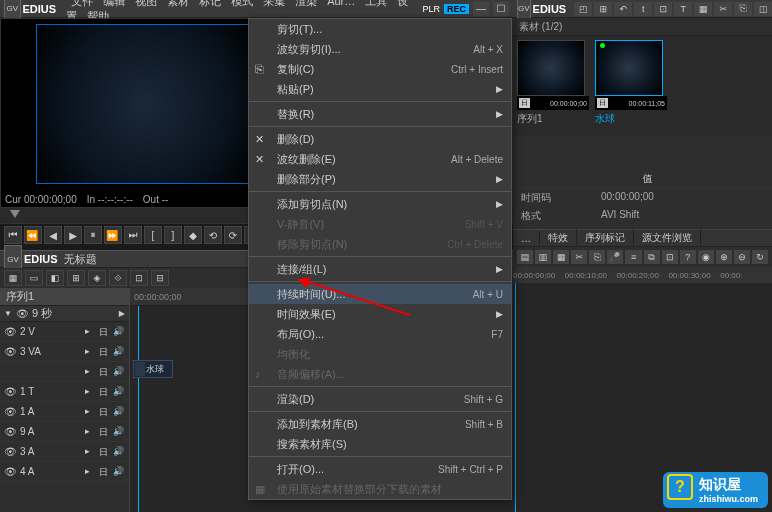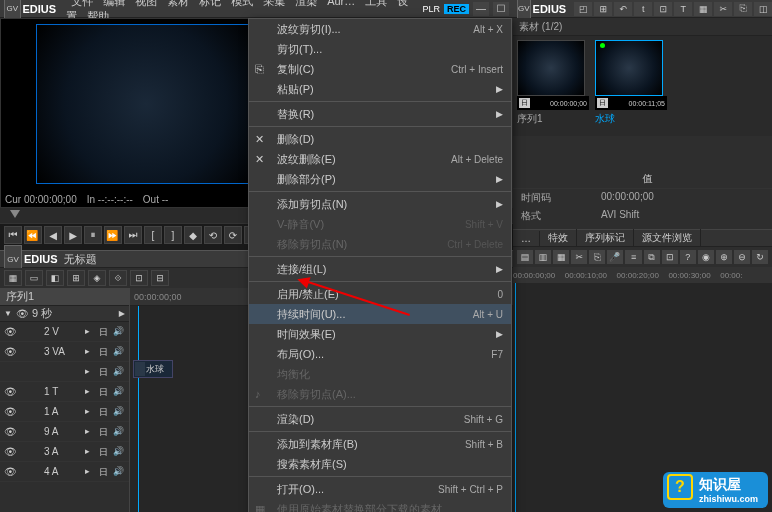--- a/index.html
+++ b/index.html
@@ -40,21 +40,21 @@
 .tl-btn { width: 18px; height: 16px; background: #333; border: 1px solid #444; cursor: pointer; display: flex; align-items: center; justify-content: center; font-size: 9px; }
 
 
 .timeline { flex: 1; display: flex; background: #2a2a2a; overflow: hidden; }
 .track-headers { width: 130px; background: #2e2e2e; border-right: 1px solid #444; }
 .seq-tab { height: 18px; background: #444; display: flex; align-items: center; padding: 0 6px; border-bottom: 1px solid #222; }
 .scale-row { height: 16px; background: #333; border-bottom: 1px solid #222; display: flex; align-items: center; padding: 0 4px; gap: 4px; }
 .scale-arrow { font-size: 8px; }
 .track-row { height: 20px; border-bottom: 1px solid #333; display: flex; align-items: center; padding: 0 4px; gap: 4px; }
 .track-eye { width: 12px; font-size: 10px; }
-.track-name { width: 30px; font-size: 10px; margin-left: 24px; }
+.track-name { width: 30px; font-size: 10px; }
 .track-icons { margin-left: auto; display: flex; gap: 2px; }
 .track-icon { width: 12px; height: 12px; font-size: 9px; }
 
 .track-content { flex: 1; background: #262626; position: relative; }
 .ruler { height: 18px; background: #333; border-bottom: 1px solid #222; display: flex; align-items: center; padding-left: 4px; font-size: 9px; color: #888; }
 .playhead-line { position: absolute; left: 8px; top: 18px; bottom: 0; width: 1px; background: #0af; }
 .clip { position: absolute; left: 3px; top: 72px; width: 40px; height: 18px; background: #1a2838; border: 1px solid #446; display: flex; align-items: center; padding-left: 12px; font-size: 9px; }
 .clip .clip-thumb { position: absolute; left: 1px; top: 1px; width: 10px; height: 14px; background: #2a3848; }
 
 
@@ -368,25 +368,25 @@
           <span>00:00:30;00</span>
           <span>00:00:</span>
         </div>
       <div class="rp-playhead"></div>
     </div>
   </div>
 </div>
 
 <div class="context-menu" id="context-menu">
     <div class="cm-item">
+      <span>剪切(T)...</span>
+    </div>
+    <div class="cm-item">
       <span>波纹剪切(I)...</span>
       <span class="shortcut">Alt + X</span>
-    </div>
-    <div class="cm-item">
-      <span>剪切(T)...</span>
     </div>
     <div class="cm-item">
       <span class="cm-icon">⎘</span>
       <span>复制(C)</span>
       <span class="shortcut">Ctrl + Insert</span>
     </div>
     <div class="cm-item">
       <span>粘贴(P)</span>
       <span class="arrow">▶</span>
     </div>
@@ -421,42 +421,38 @@
     <div class="cm-item disabled">
       <span>移除剪切点(N)</span>
       <span class="shortcut">Ctrl + Delete</span>
     </div>
     <div class="cm-sep"></div>
     <div class="cm-item">
       <span>连接/组(L)</span>
       <span class="arrow">▶</span>
     </div>
     <div class="cm-sep"></div>
-    <div class="cm-item">
-      <span>启用/禁止(E)</span>
-      <span class="shortcut">0</span>
-    </div>
     <div class="cm-item highlighted">
       <span>持续时间(U)...</span>
       <span class="shortcut">Alt + U</span>
     </div>
     <div class="cm-item">
       <span>时间效果(E)</span>
       <span class="arrow">▶</span>
     </div>
     <div class="cm-item">
       <span>布局(O)...</span>
       <span class="shortcut">F7</span>
     </div>
     <div class="cm-item disabled">
       <span>均衡化</span>
     </div>
     <div class="cm-item disabled">
       <span class="cm-icon">♪</span>
-      <span>移除剪切点(A)...</span>
+      <span>音频偏移(A)...</span>
     </div>
     <div class="cm-sep"></div>
     <div class="cm-item">
       <span>渲染(D)</span>
       <span class="shortcut">Shift + G</span>
     </div>
     <div class="cm-sep"></div>
     <div class="cm-item">
       <span>添加到素材库(B)</span>
       <span class="shortcut">Shift + B</span>

